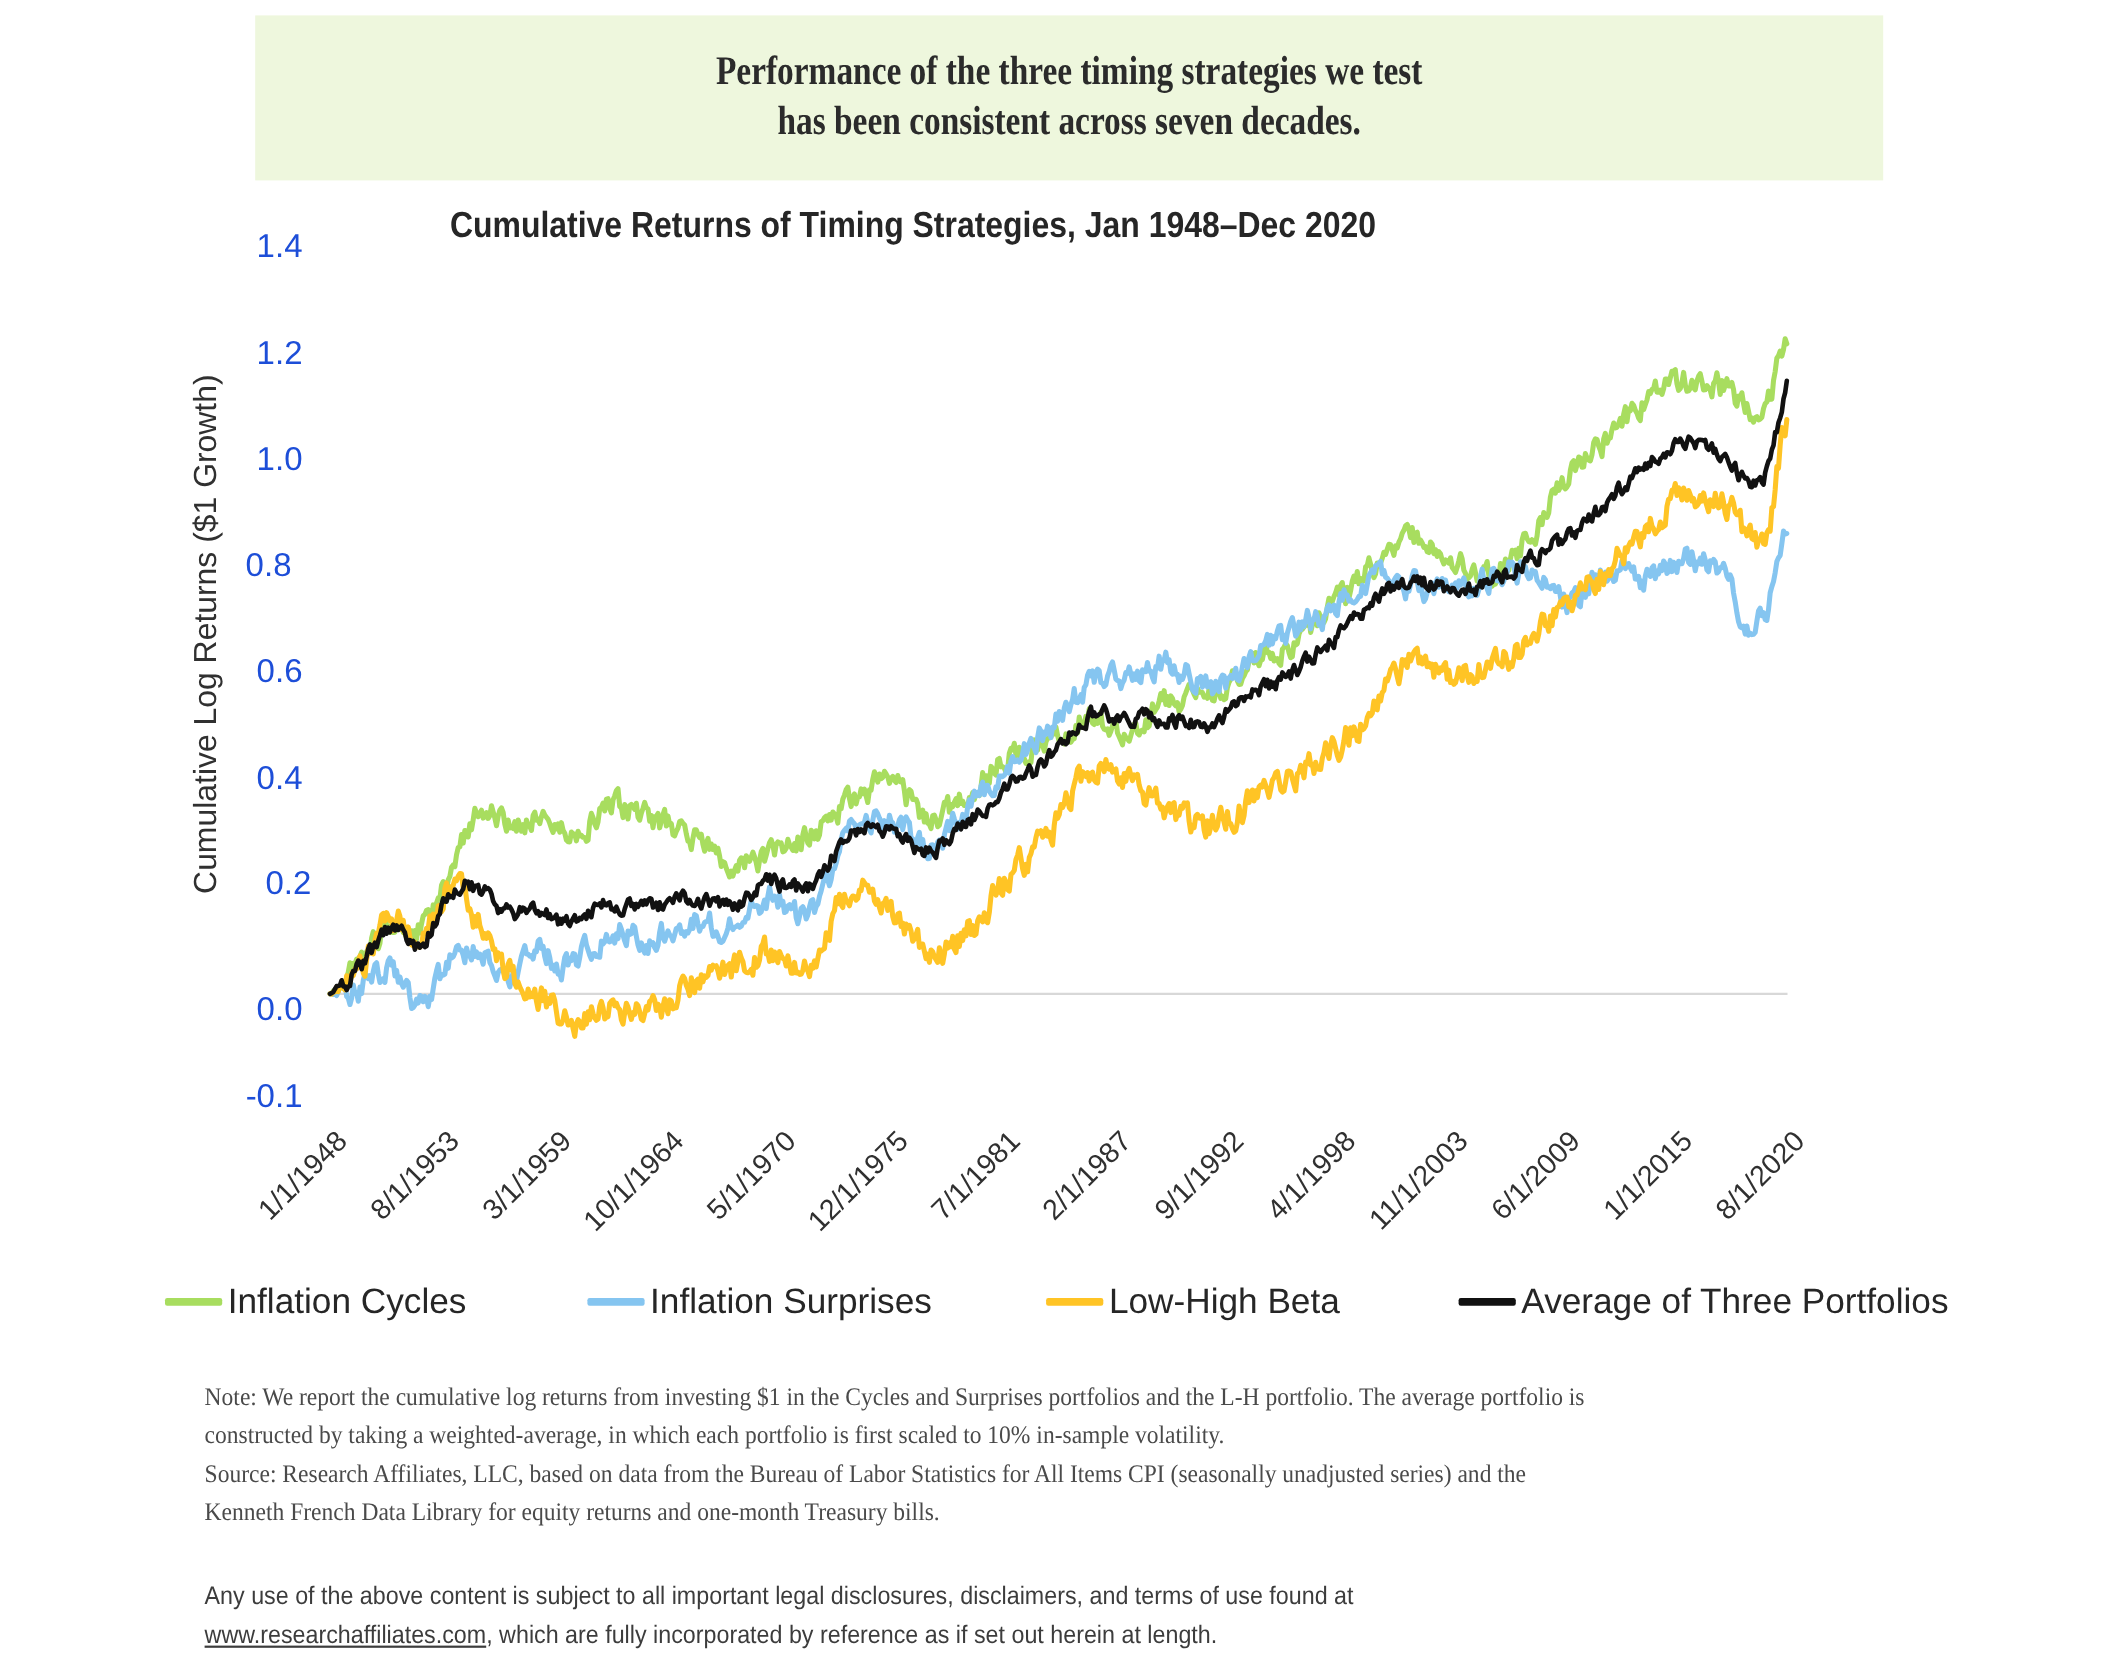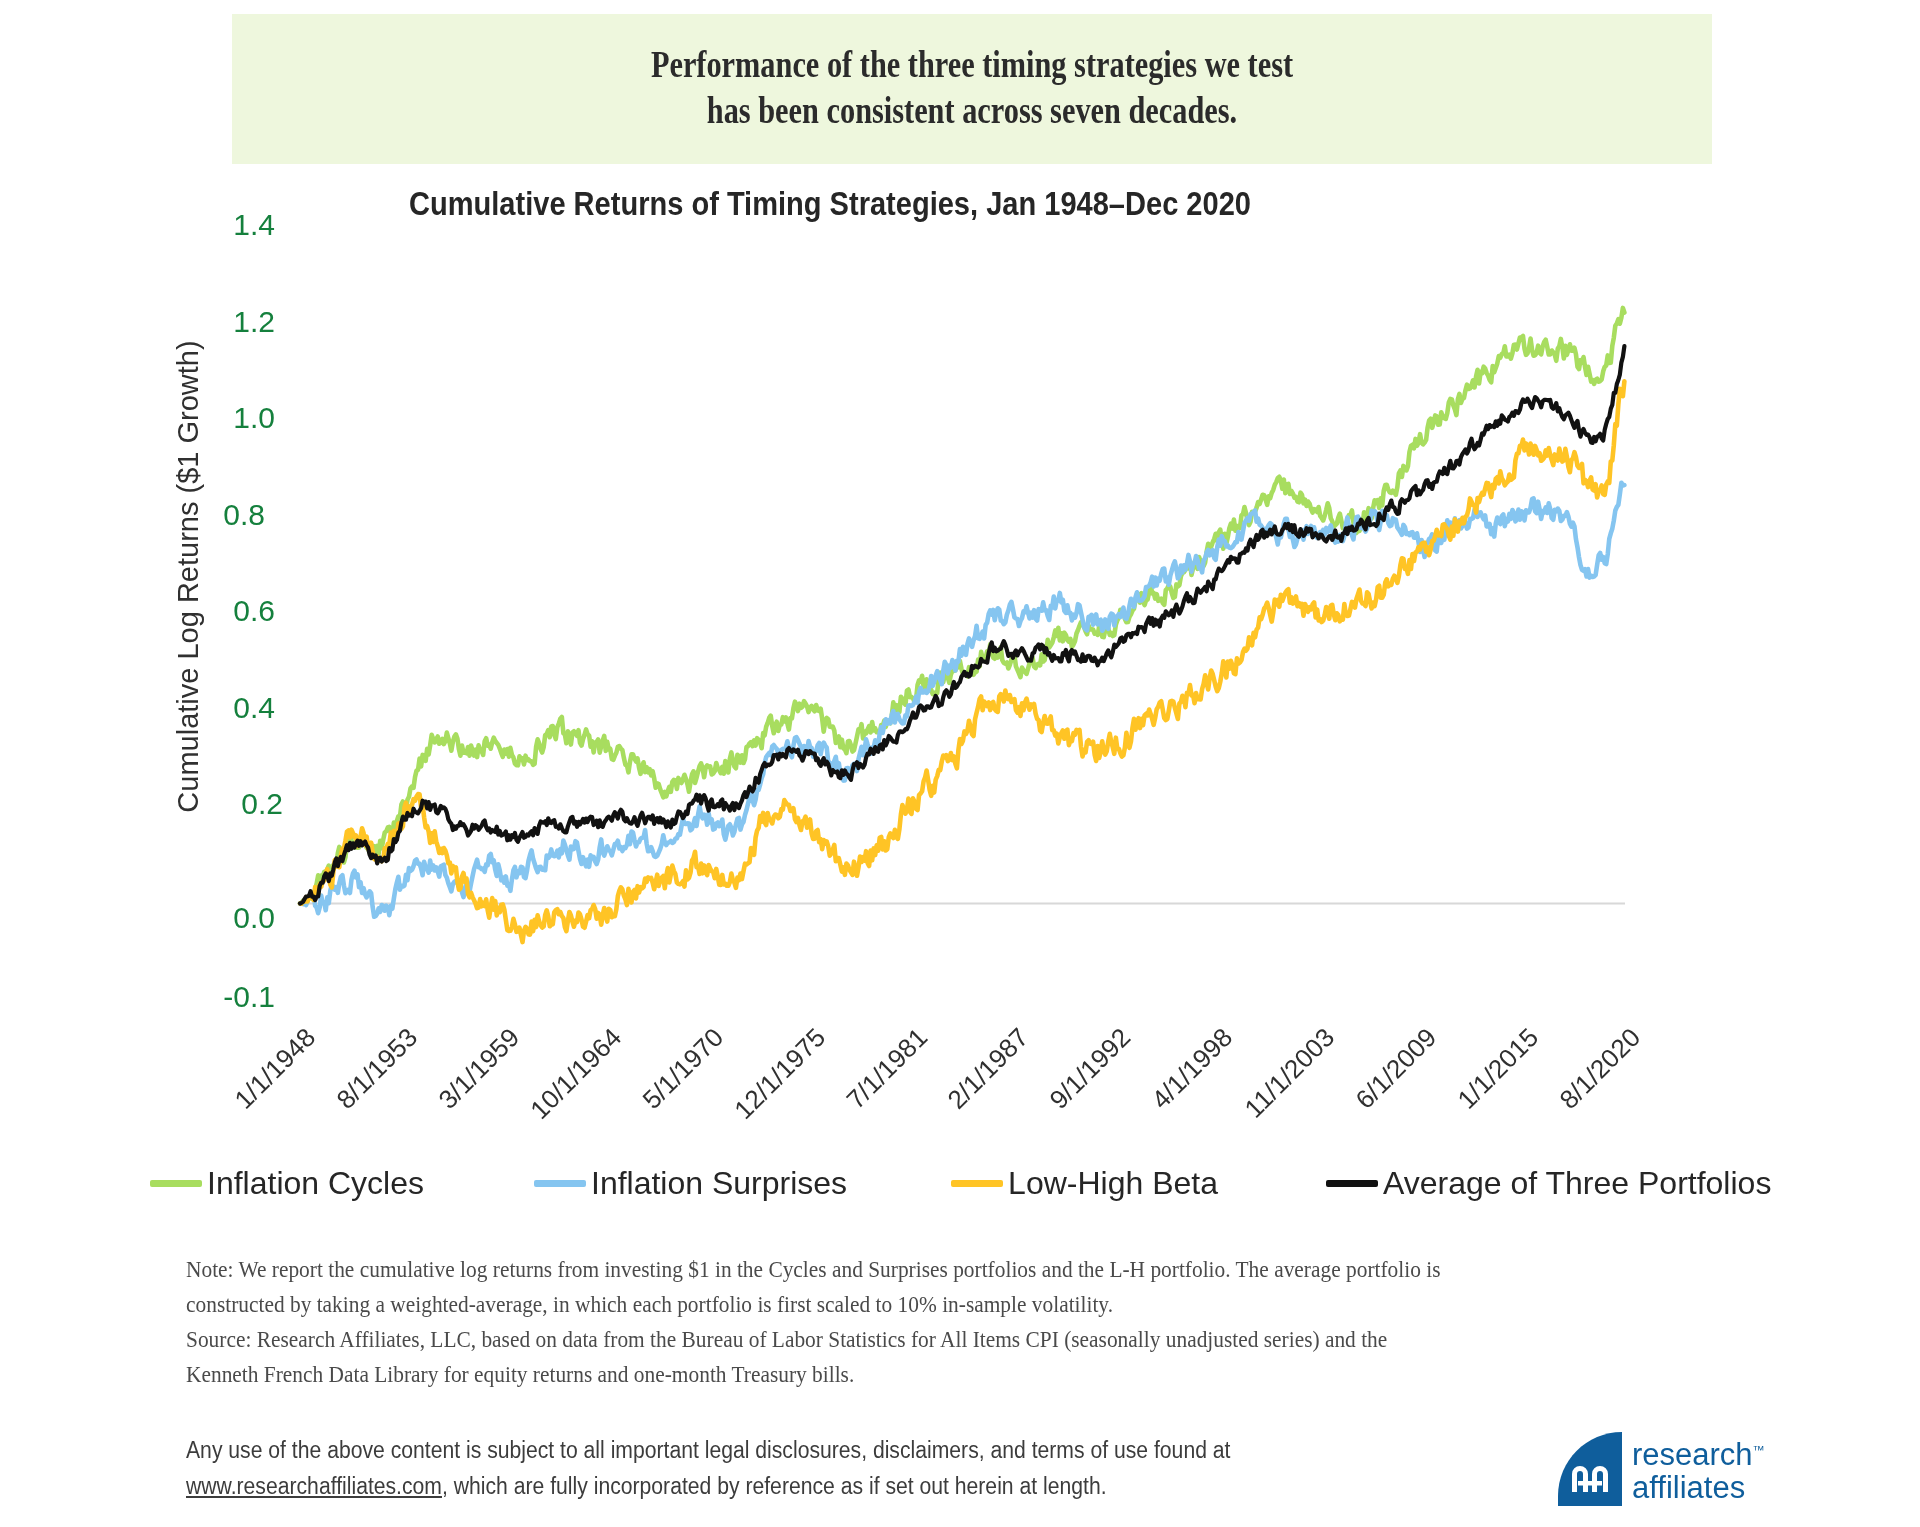--- a/index.html
+++ b/index.html
@@ -58,21 +58,21 @@
     color:#303030;
     font-family:"Liberation Sans", sans-serif;
     white-space:nowrap;
   }
 
   .ytick{
     position:absolute;
     text-align:right;
     width:120px;
     font-size:30px;
-    color:#15803d;
+    color:#1d4ed8;
     font-family:"Liberation Sans", sans-serif;
   }
 
   .xtick{
     position:absolute;
     font-size:26px;
     color:#303030;
     font-family:"Liberation Sans", sans-serif;
     white-space:nowrap;
     transform:rotate(-45deg);
@@ -208,30 +208,14 @@
     <p>constructed by taking a weighted-average, in which each portfolio is first scaled to 10% in-sample volatility.</p>
     <p>Source: Research Affiliates, LLC, based on data from the Bureau of Labor Statistics for All Items CPI (seasonally unadjusted series) and the</p>
     <p>Kenneth French Data Library for equity returns and one-month Treasury bills.</p>
   </div>
 
   <div class="footer">
     <span>Any use of the above content is subject to all important legal disclosures, disclaimers, and terms of use found at</span><br>
     <span class="link">www.researchaffiliates.com</span><span>, which are fully incorporated by reference as if set out herein at length.</span>
   </div>
 
-  <div class="logo">
-    <div class="logo-mark">
-      <svg width="64" height="74" viewBox="0 0 64 74">
-        <path d="M64,0 C28.65,0 0,28.65 0,64 L0,74 L64,74 Z" fill="#0f5e9c"></path>
-        <g fill="#ffffff">
-          <path d="M14,42 a8,8 0 0 1 16,0 v18 h-5 v-18 a3,3 0 0 0 -6,0 v18 h-5 z"></path>
-          <path d="M34,42 a8,8 0 0 1 16,0 v18 h-5 v-18 a3,3 0 0 0 -6,0 v18 h-5 z"></path>
-          <rect x="20" y="49" width="24" height="4.5"></rect>
-        </g>
-      </svg>
-    </div>
-    <div class="logo-word">
-      <div><span>research</span><span class="logo-tm">™</span></div>
-      <div>affiliates</div>
-    </div>
-  </div>
 
 </div>
 
 </body></html>

